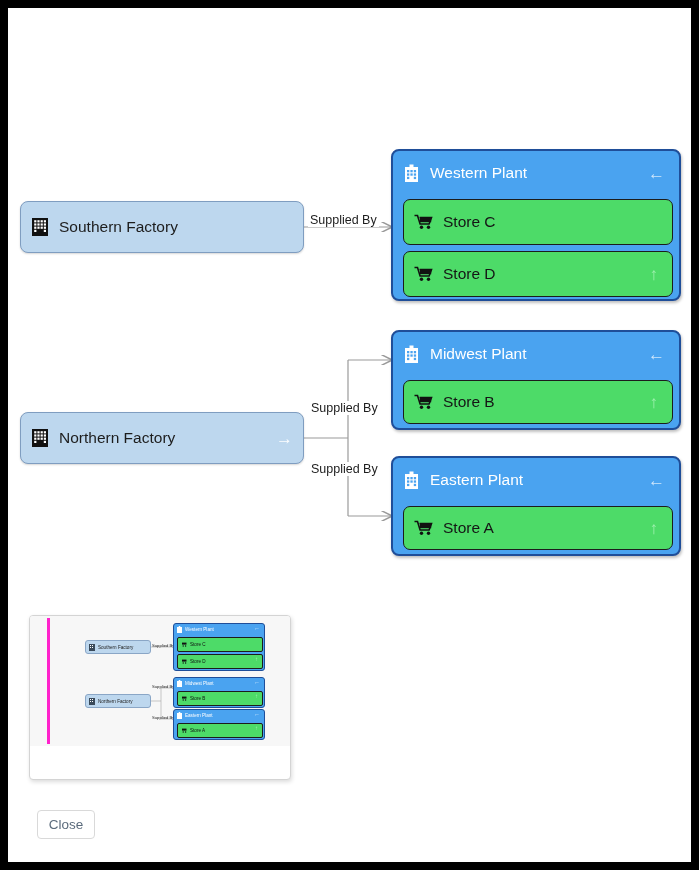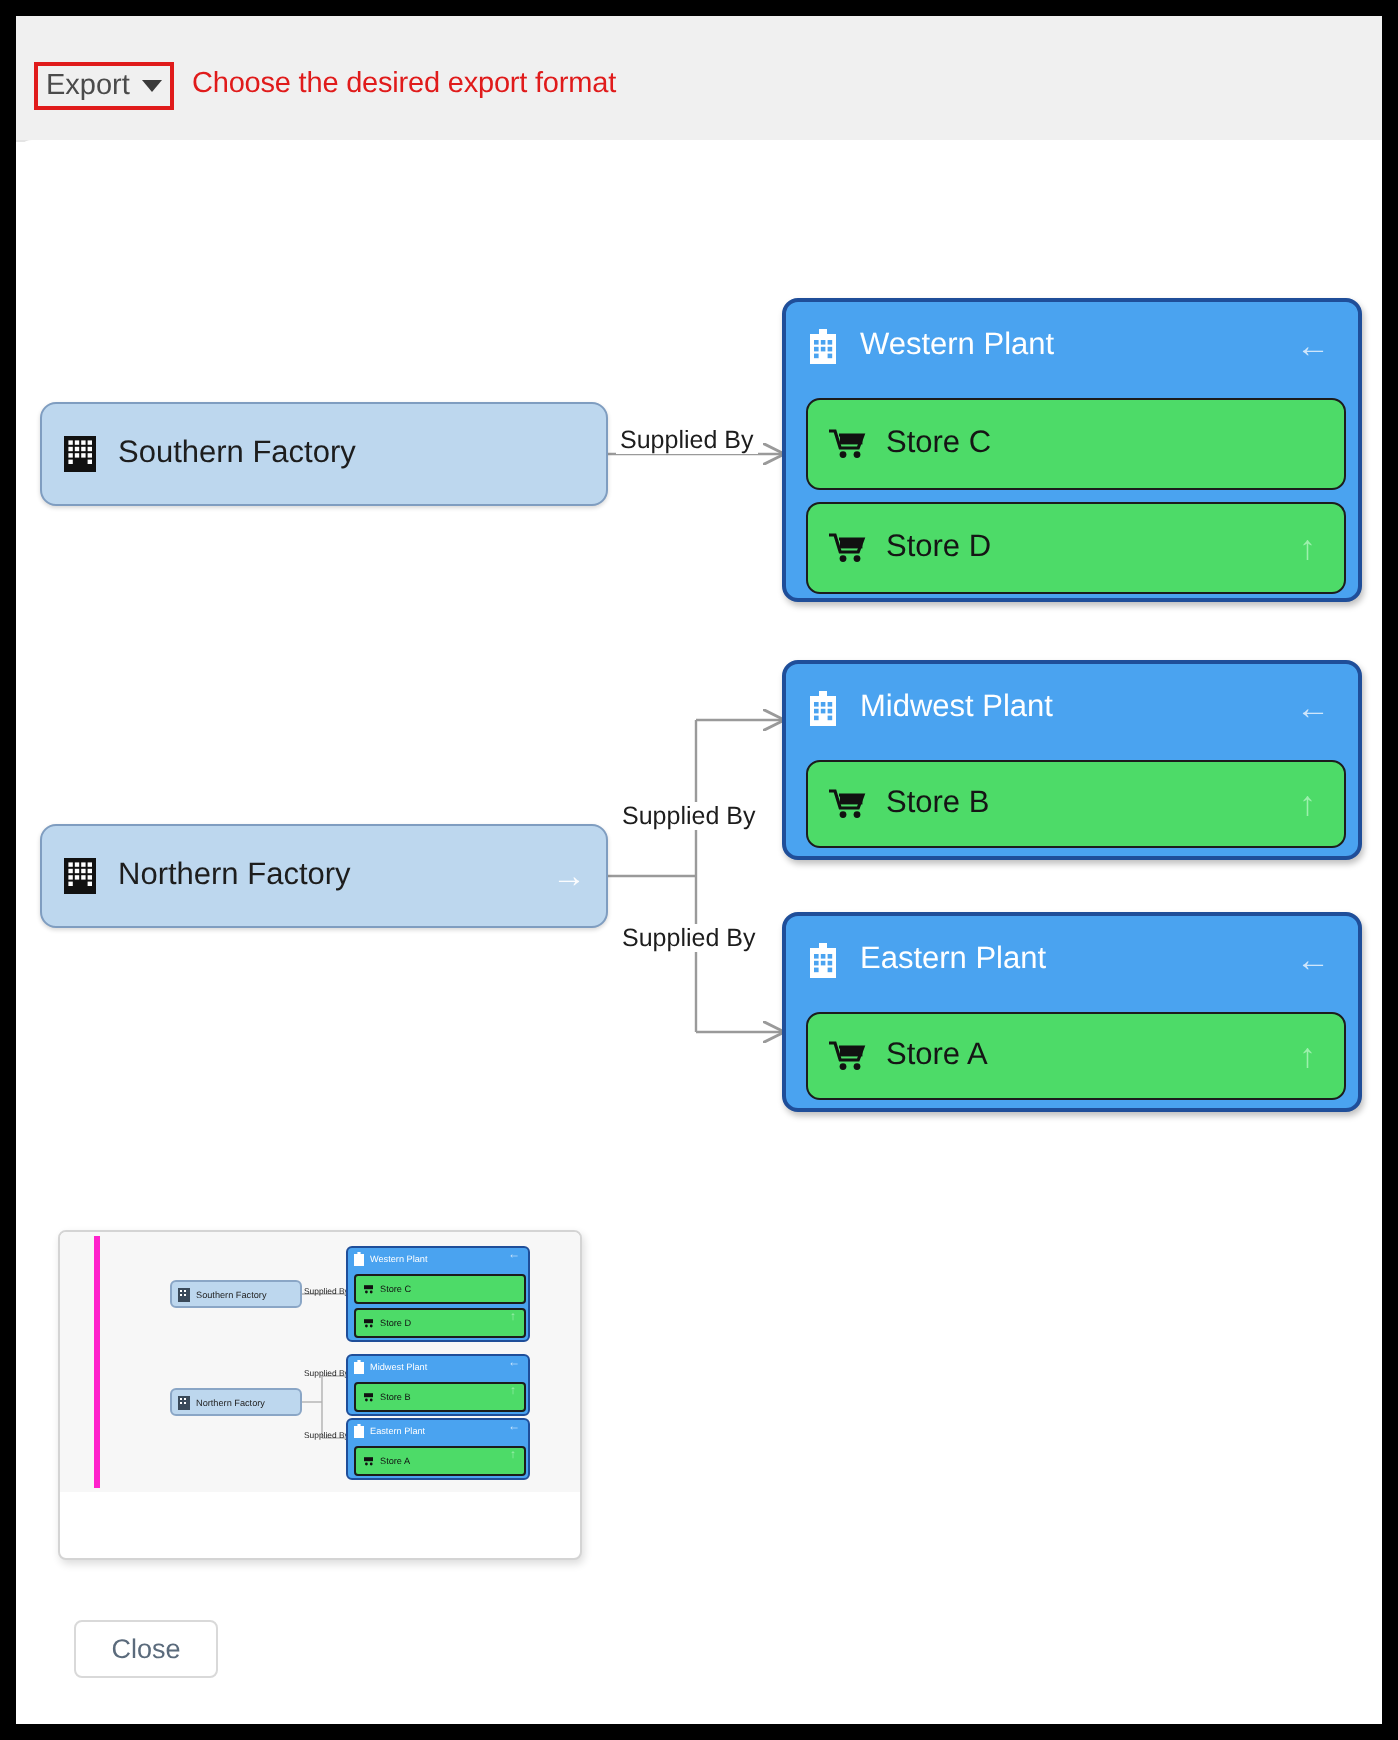--- a/index.html
+++ b/index.html
@@ -332,49 +332,41 @@
     font-size: 4.2px;
     color: #1d1d1d;
     white-space: nowrap;
   }
 
   
   .close-btn {
     position: absolute;
     left: 29px;
     top: 740px;
-    width: 72px;
+    width: 58px;
     height: 29px;
     background: #ffffff;
     border: 1px solid #d9d9d9;
     border-radius: 4px;
     display: flex;
     align-items: center;
     justify-content: center;
     font-size: 13.5px;
     color: #5b6b7c;
     cursor: pointer;
     box-sizing: border-box;
   }
 
   .ico { display: inline-flex; align-items: center; line-height: 0; }
 </style>
 </head>
 <body>
 
 <div class="app-frame">
 
-  <div class="toolbar">
-    <div class="export-highlight"></div>
-    <div class="export-btn">
-      <span class="lbl">Export</span>
-      <span class="caret"></span>
-    </div>
-    <div class="toolbar-hint">Choose the desired export format</div>
-  </div>
 
   <div class="canvas">
 
     <svg class="edge-svg" viewBox="0 0 683 792">
       <defs>
         <marker id="ah" markerWidth="9" markerHeight="9" refX="8" refY="4.5" orient="auto">
           <path d="M0,0 L9,4.5 L0,9" fill="none" stroke="#9a9a9a" stroke-width="1.2"></path>
         </marker>
       </defs>
 

